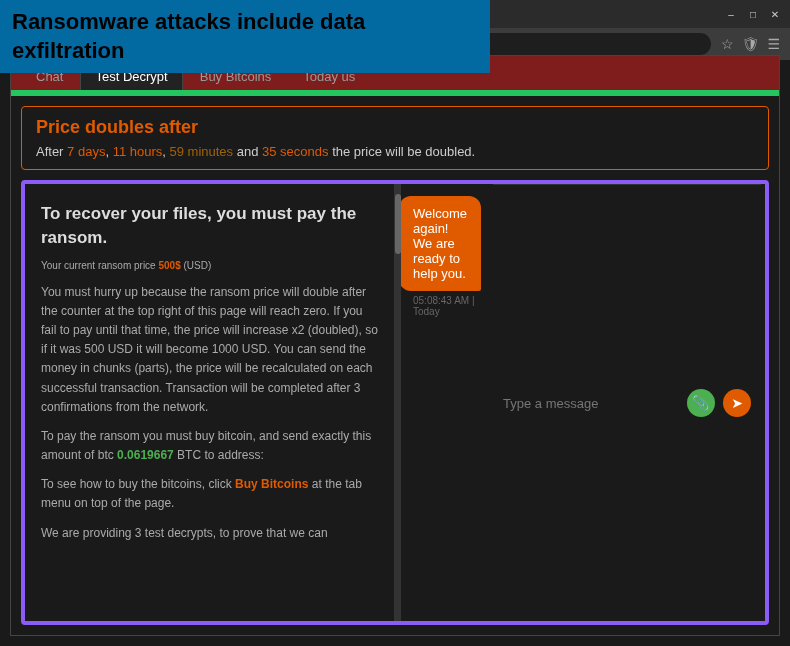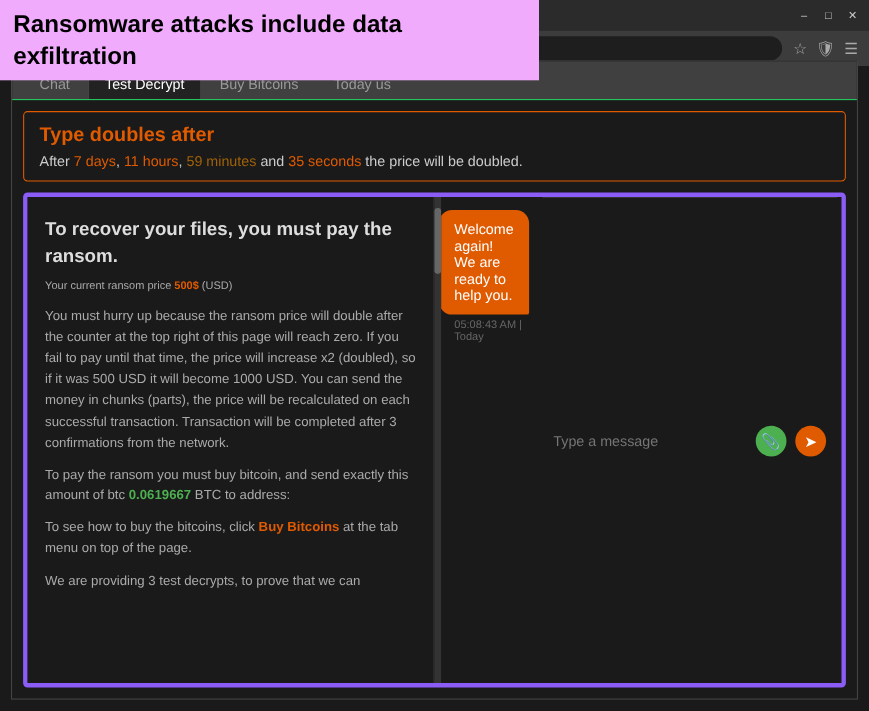--- a/index.html
+++ b/index.html
@@ -11,21 +11,21 @@
       background: #1a1a1a;
       position: relative;
     }
 
     
     .yellow-banner {
       position: absolute;
       top: 0;
       left: 0;
       width: 490px;
-      background: #f0abfc;
+      background: #0369a1;
       padding: 8px 12px;
       z-index: 100;
       font-size: 22px;
       font-weight: bold;
       color: #000;
       line-height: 1.3;
     }
 
     
     .browser-chrome {
@@ -98,25 +98,25 @@
       bottom: 10px;
       background: #1a1a1a;
       border: 1px solid #444;
       display: flex;
       flex-direction: column;
       overflow: hidden;
     }
 
     
     .tab-bar {
-      background: #404040;
+      background: #7f1d1d;
       display: flex;
       align-items: center;
       padding: 6px 10px 0;
-      border-bottom: 1px solid #22c55e;
+      border-bottom: 6px solid #22c55e;
     }
     .tab {
       padding: 6px 14px;
       font-size: 13px;
       color: #999;
       cursor: pointer;
       border-radius: 4px 4px 0 0;
       border: 1px solid transparent;
       border-bottom: none;
       margin-right: 2px;
@@ -338,21 +338,21 @@
 <div class="ransom-window">
 
   <div class="tab-bar">
     <div class="tab">Chat</div>
     <div class="tab active">Test Decrypt</div>
     <div class="tab">Buy Bitcoins</div>
     <div class="tab">Today us</div>
   </div>
 
   <div class="price-banner">
-    <div class="price-title">Type doubles after</div>
+    <div class="price-title">Price doubles after</div>
     <div class="price-countdown">
       <span>After </span><span class="days">7 days</span><span>, </span><span class="hours">11 hours</span><span>, </span><span class="minutes">59 minutes</span><span> and </span><span class="seconds">35 seconds</span><span class="normal"> the price will be doubled.</span>
     </div>
   </div>
 
   <div class="main-content">
 
     <div class="left-panel">
       <h2>To recover your files, you must pay the ransom.</h2>
       <div class="ransom-price-line">

